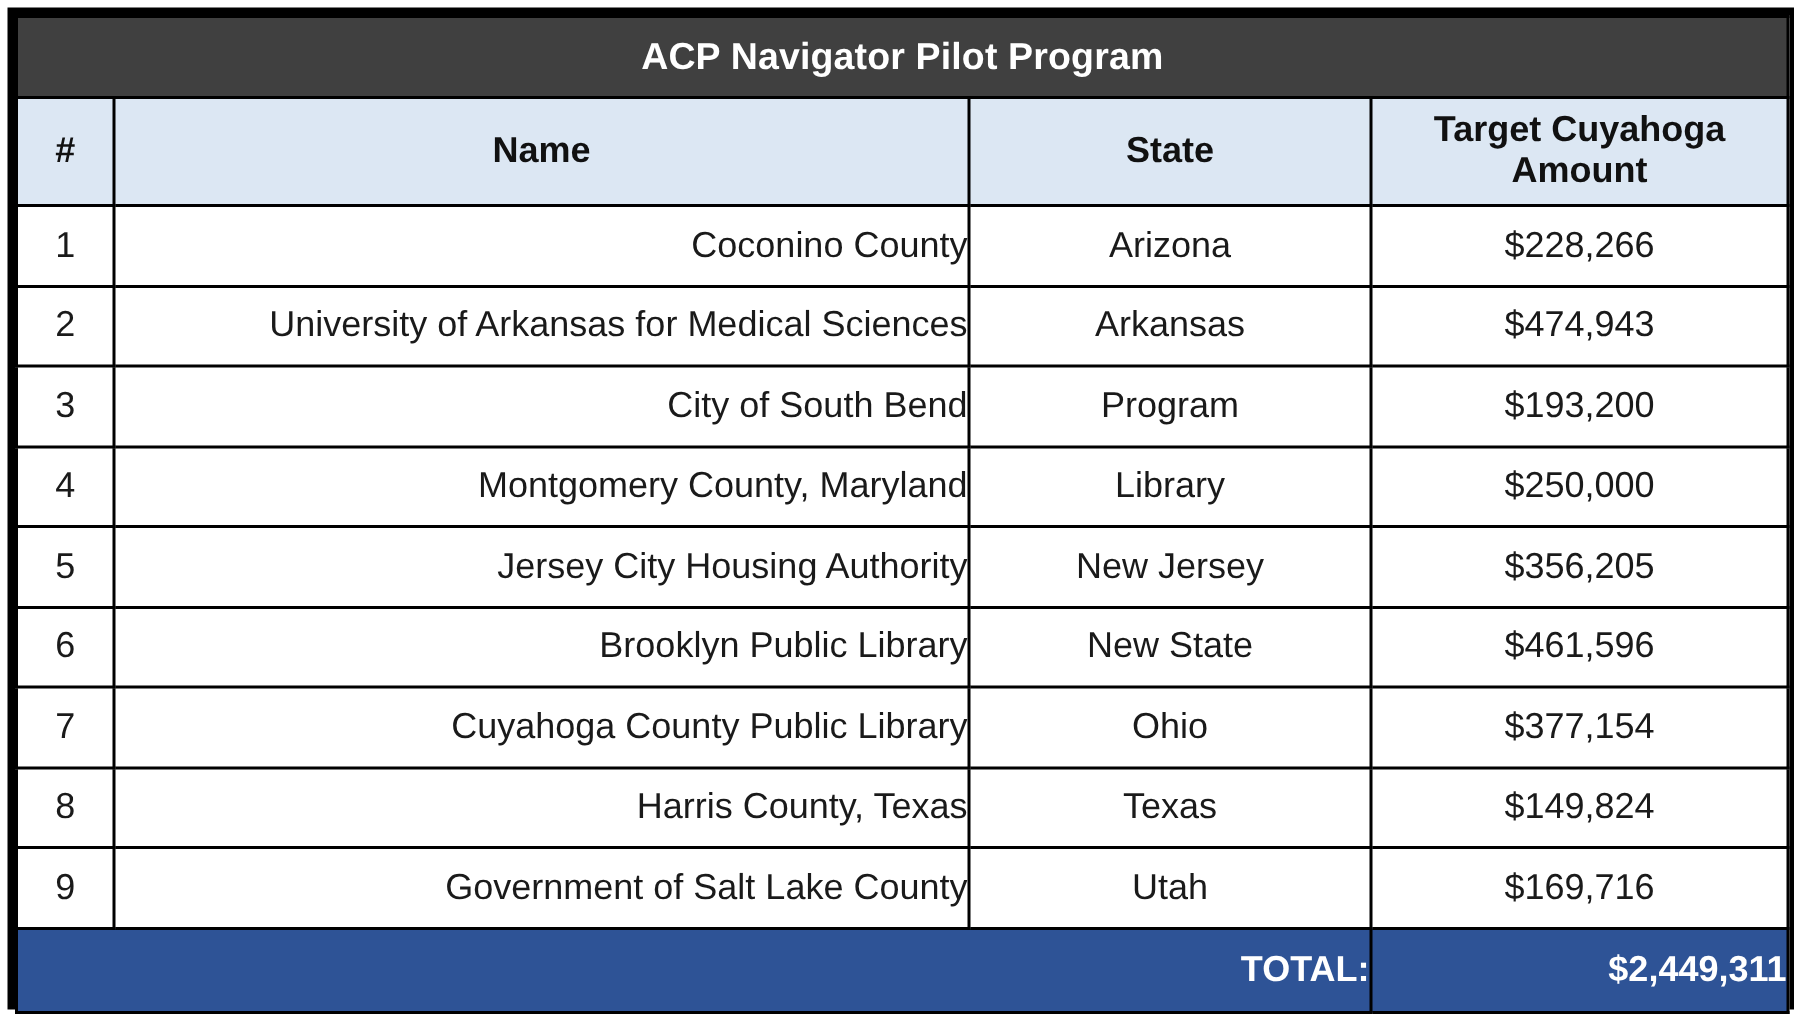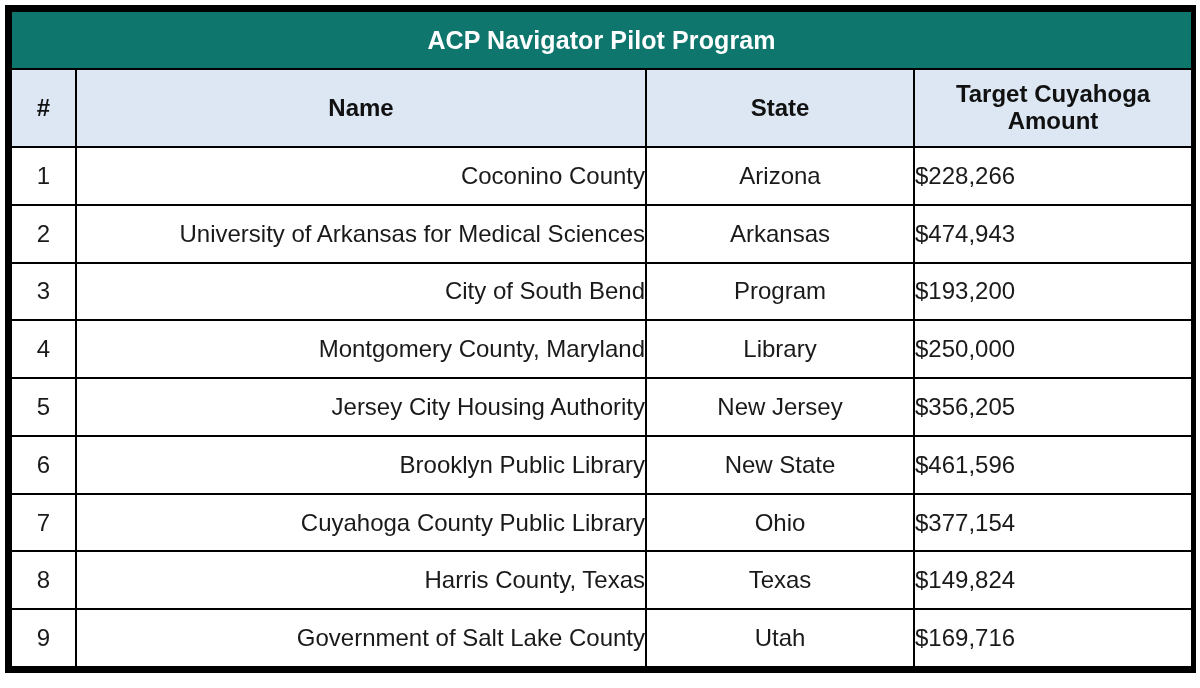--- a/index.html
+++ b/index.html
@@ -41,21 +41,21 @@
 
   table.acp td, table.acp th {
     border: 2px solid #000000;
     padding: 0;
     vertical-align: middle;
     box-sizing: border-box;
   }
 
   
   .title-cell {
-    background: #0f766e;
+    background: #404040;
     color: #ffffff;
     font-weight: bold;
     font-size: 25px;
     text-align: center;
     height: 54px;
     letter-spacing: 0.1px;
     border-left: none;
     border-right: none;
     border-top: none;
   }
@@ -70,21 +70,21 @@
     height: 72px;
     line-height: 1.12;
   }
   .hdr.num { font-size: 24px; }
 
   
   .body-row td { height: 53.5px; font-size: 24px; color: #1a1a1a; }
   .c-num   { text-align: center; }
   .c-name  { text-align: right;  padding-left: 12px; }
   .c-state { text-align: center; }
-  .c-amt   { text-align: left; padding-right: 13px; }
+  .c-amt   { text-align: center; padding-right: 13px; }
 
   
   .total-row td {
     background: #2E5396;
     color: #ffffff;
     font-weight: bold;
     font-size: 24px;
     height: 56px;
     border-bottom: none;
   }
@@ -172,16 +172,20 @@
           <td class="c-state">Texas</td>
           <td class="c-amt">$149,824</td>
         </tr>
         <tr class="body-row">
           <td class="c-num">9</td>
           <td class="c-name">Government of Salt Lake County</td>
           <td class="c-state">Utah</td>
           <td class="c-amt">$169,716</td>
         </tr>
 
+        <tr class="total-row">
+          <td class="total-label" colspan="3">TOTAL:</td>
+          <td class="total-amt">$2,449,311</td>
+        </tr>
       </tbody>
     </table>
   </div>
 </div>
 
 </body></html>

